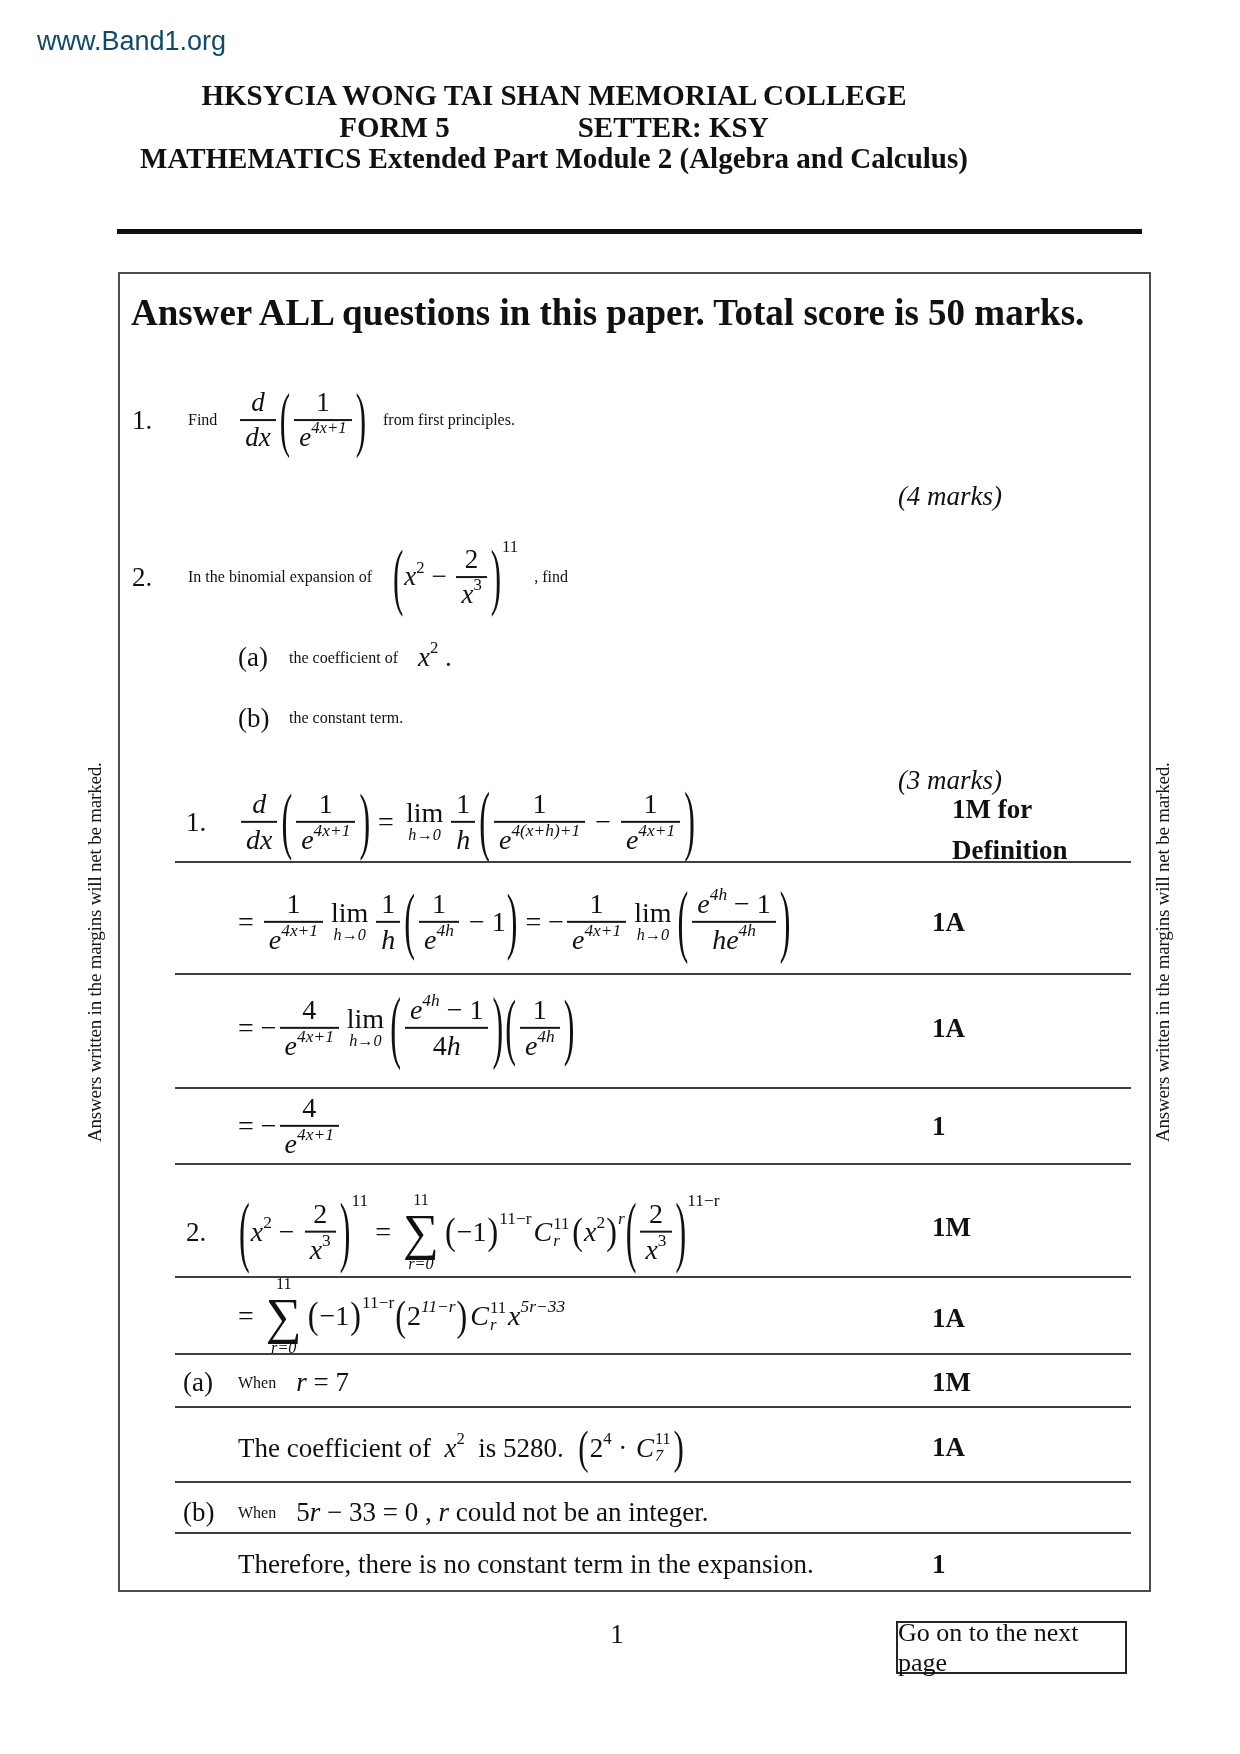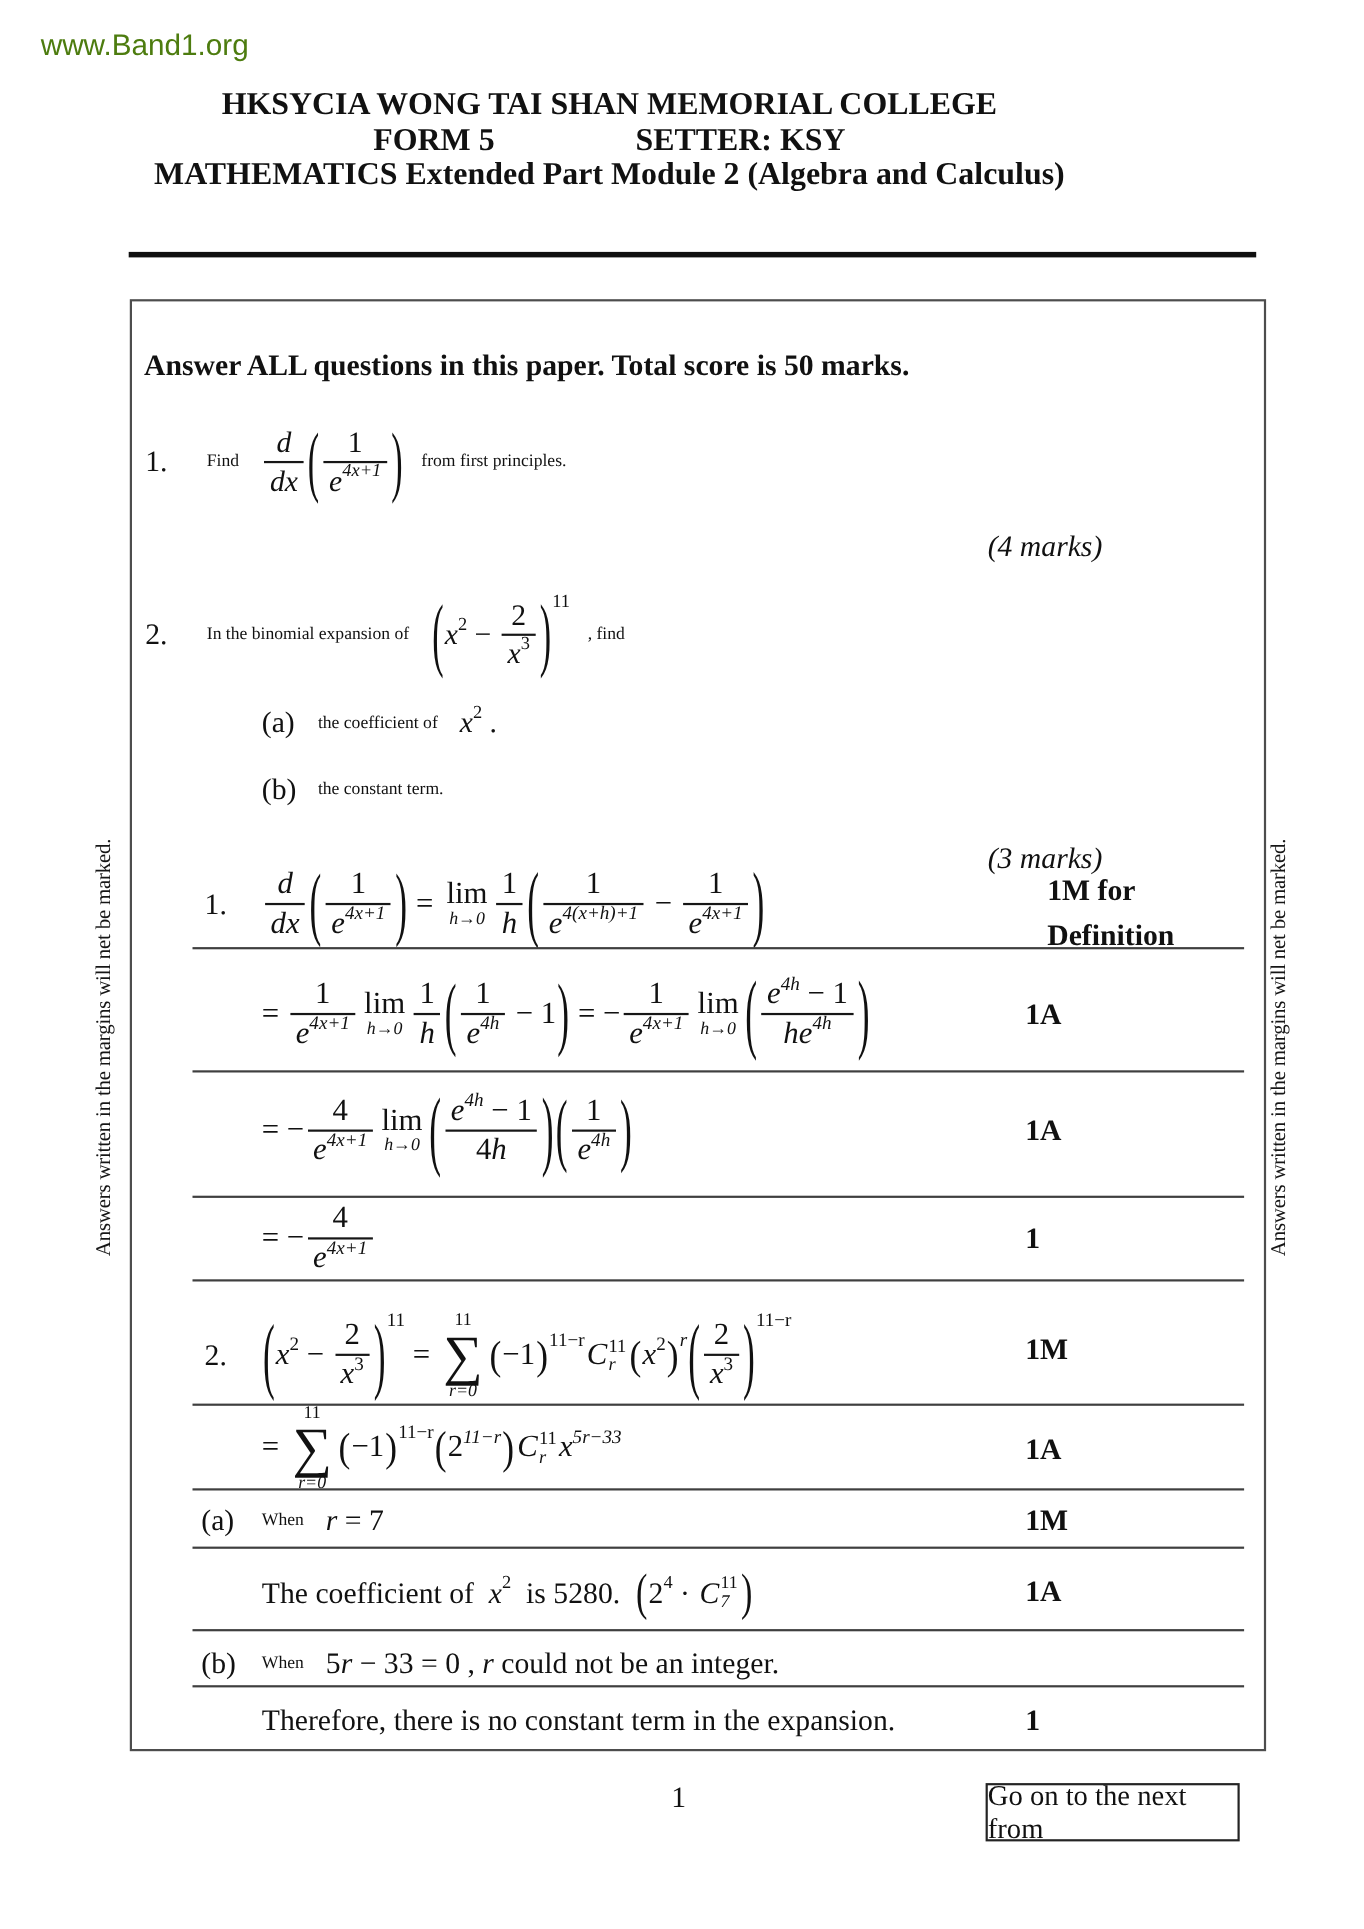--- a/index.html
+++ b/index.html
@@ -1,32 +1,32 @@
 <!DOCTYPE html>
 <html><head>
 <meta charset="utf-8">
 <style>
   html,body{margin:0;padding:0;background:#e8e8e8;}
   .page{position:relative;width:1240px;height:1754px;background:#ffffff;margin:0 auto;
         font-family:"Liberation Serif",serif;color:#111;overflow:hidden;}
 
   .site{position:absolute;left:37px;top:26px;font-family:"Liberation Sans",sans-serif;
-        font-size:27px;color:#4d7c0f;}
+        font-size:27px;color:#0c4a6e;}
 
   .hdr{position:absolute;left:0;top:80px;width:1108px;text-align:center;
        font-weight:bold;font-size:29px;line-height:31.5px;}
   .formrow span{display:inline-block;}
   .formgap{width:128px;}
 
   .rule{position:absolute;left:117px;top:229px;width:1025px;height:5px;background:#101010;}
 
   .mainbox{position:absolute;left:118px;top:272px;width:1029px;height:1316px;
            border:2px solid #4d4d4d;}
 
-  .instr{position:absolute;left:131px;top:291px;font-weight:bold;font-size:27px;margin-top:26px;}
+  .instr{position:absolute;left:131px;top:291px;font-weight:bold;font-size:37px;}
 
   .vnote{position:absolute;top:760px;height:384px;width:26px;
          writing-mode:vertical-rl;transform:rotate(180deg);
          font-size:19px;letter-spacing:-0.2px;text-align:center;color:#161616;}
   .vnote.left{left:84px;} .vnote.right{left:1152px;}
 
   
   .row{position:absolute;display:flex;align-items:center;transform:translateY(-50%);}
   .row .txt{margin-right:20px;white-space:pre;}
   .row .txt.after{margin-left:16px;margin-right:0;}
@@ -210,16 +210,16 @@
   <div class="sep" id="sep3"></div>
   <div class="sep" id="sep4"></div>
   <div class="sep" id="sep5"></div>
   <div class="sep" id="sep6"></div>
   <div class="sep" id="sep7"></div>
   <div class="sep" id="sep8"></div>
   <div class="sep" id="sep9"></div>
 
   <div class="pageno">1</div>
   <div class="nextbox">
-    <span>Go on to the next from</span>
+    <span>Go on to the next page</span>
   </div>
 
 </div>
 
 </body></html>

